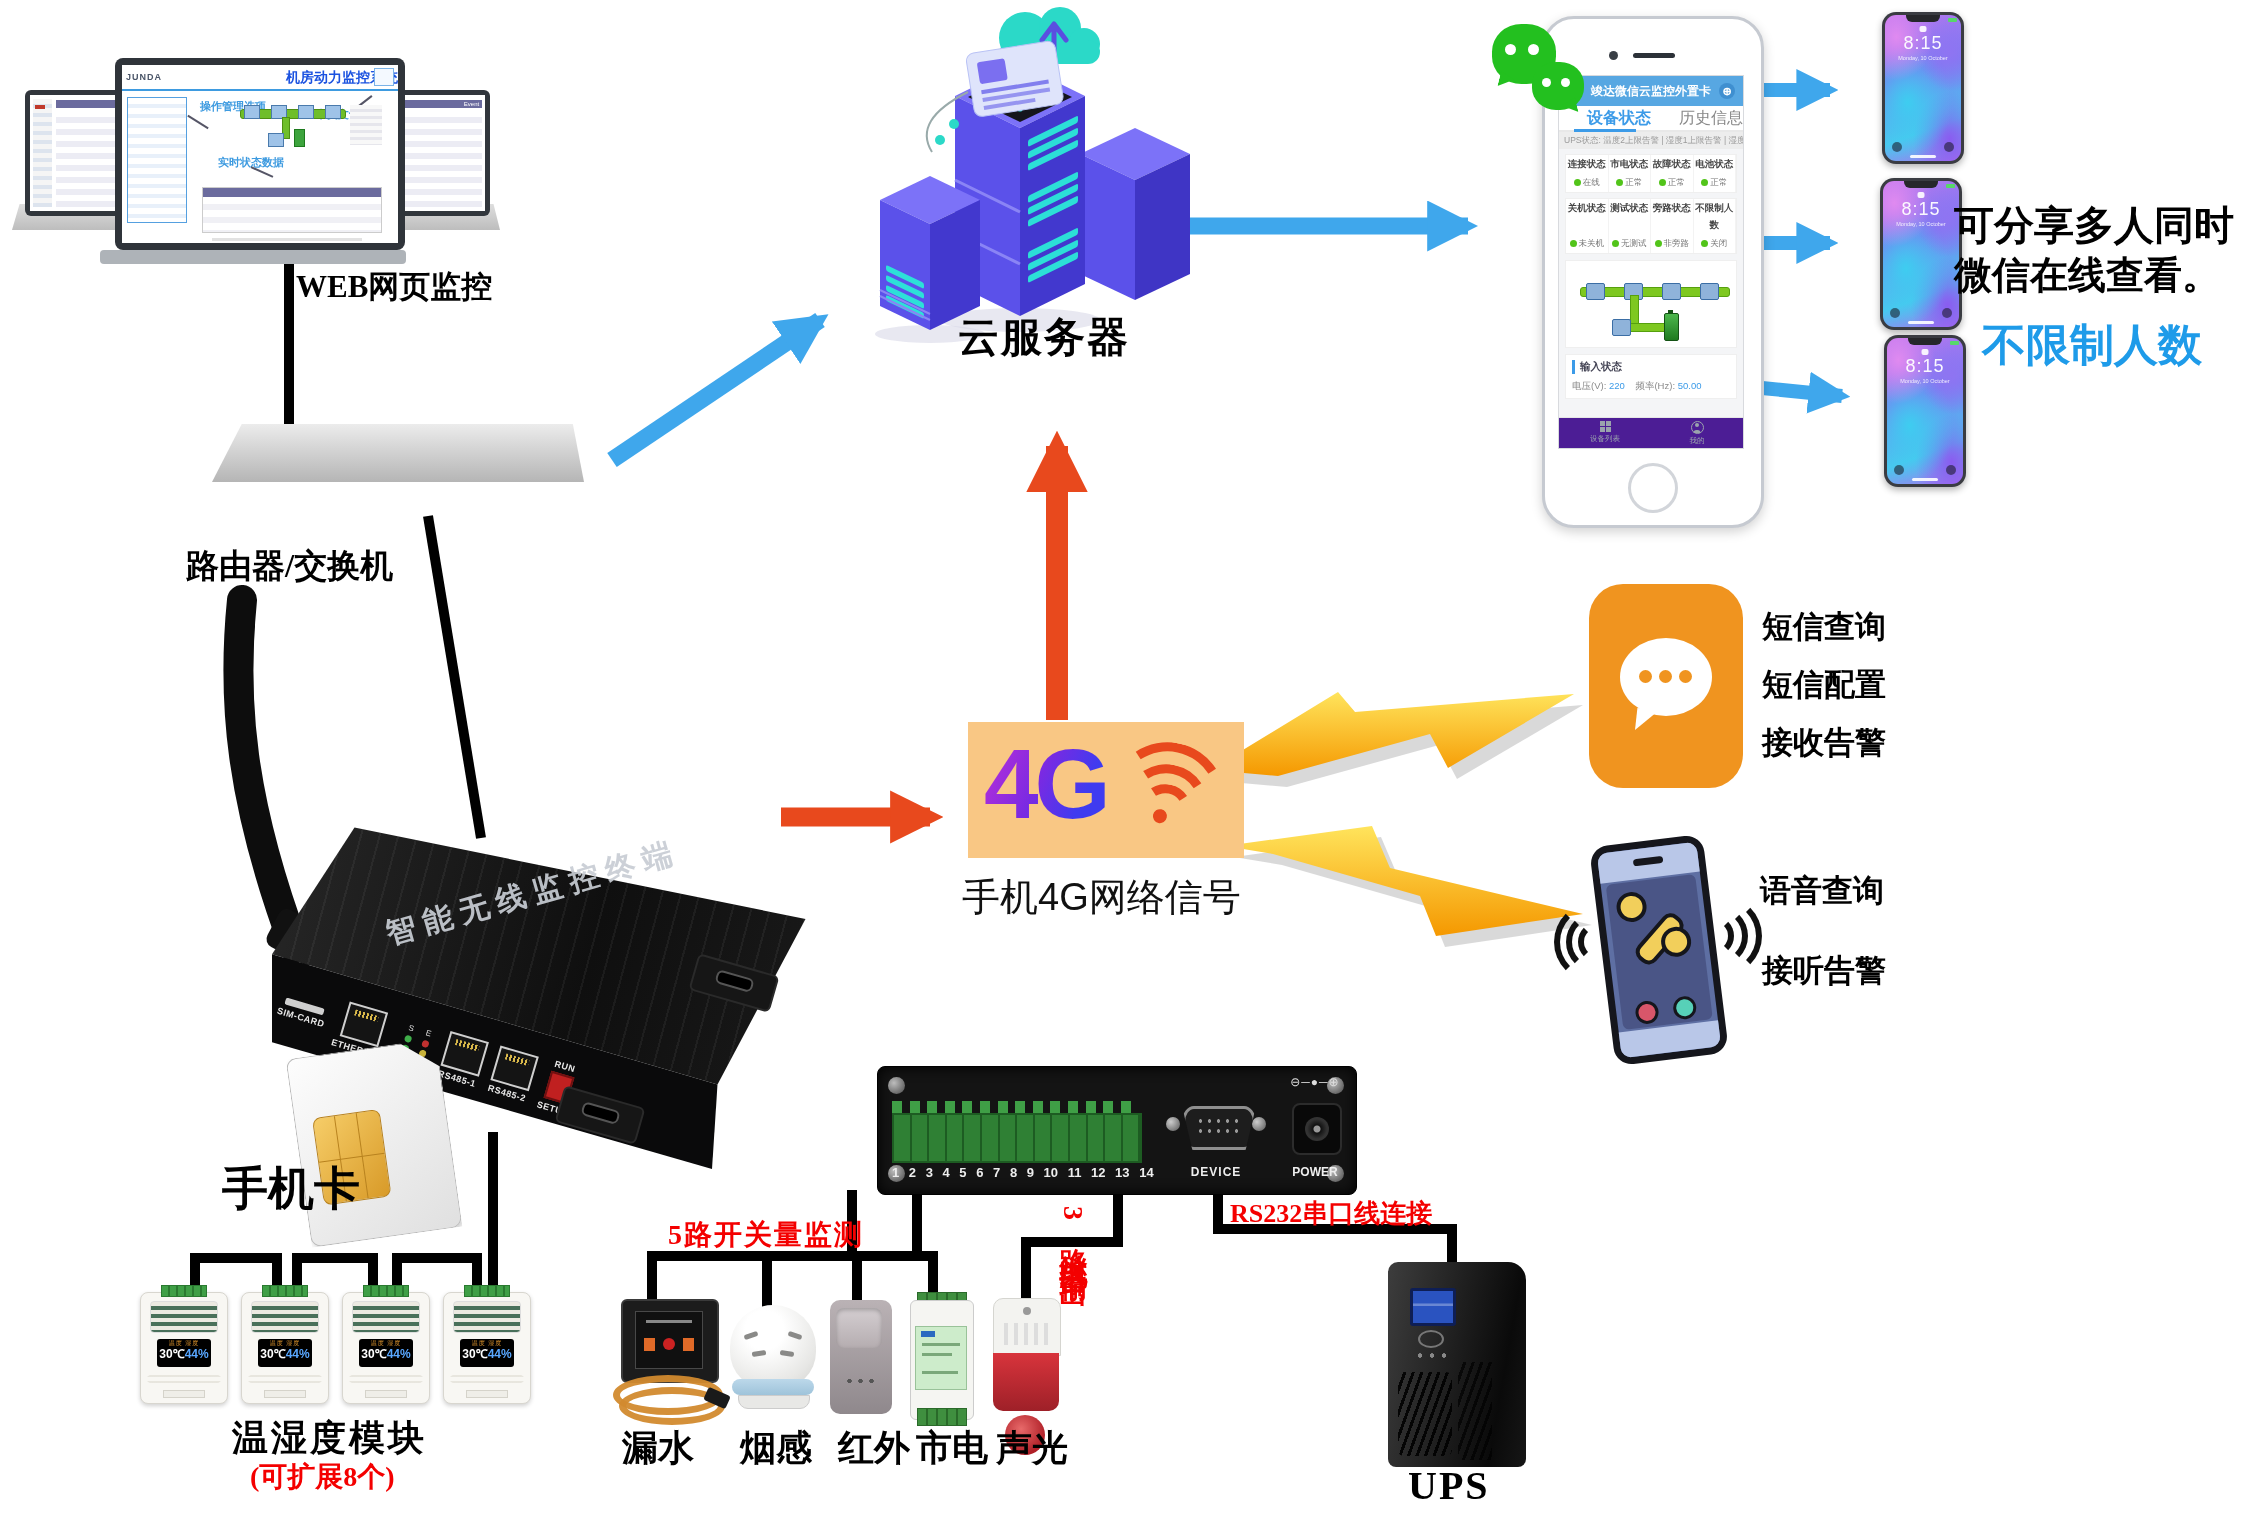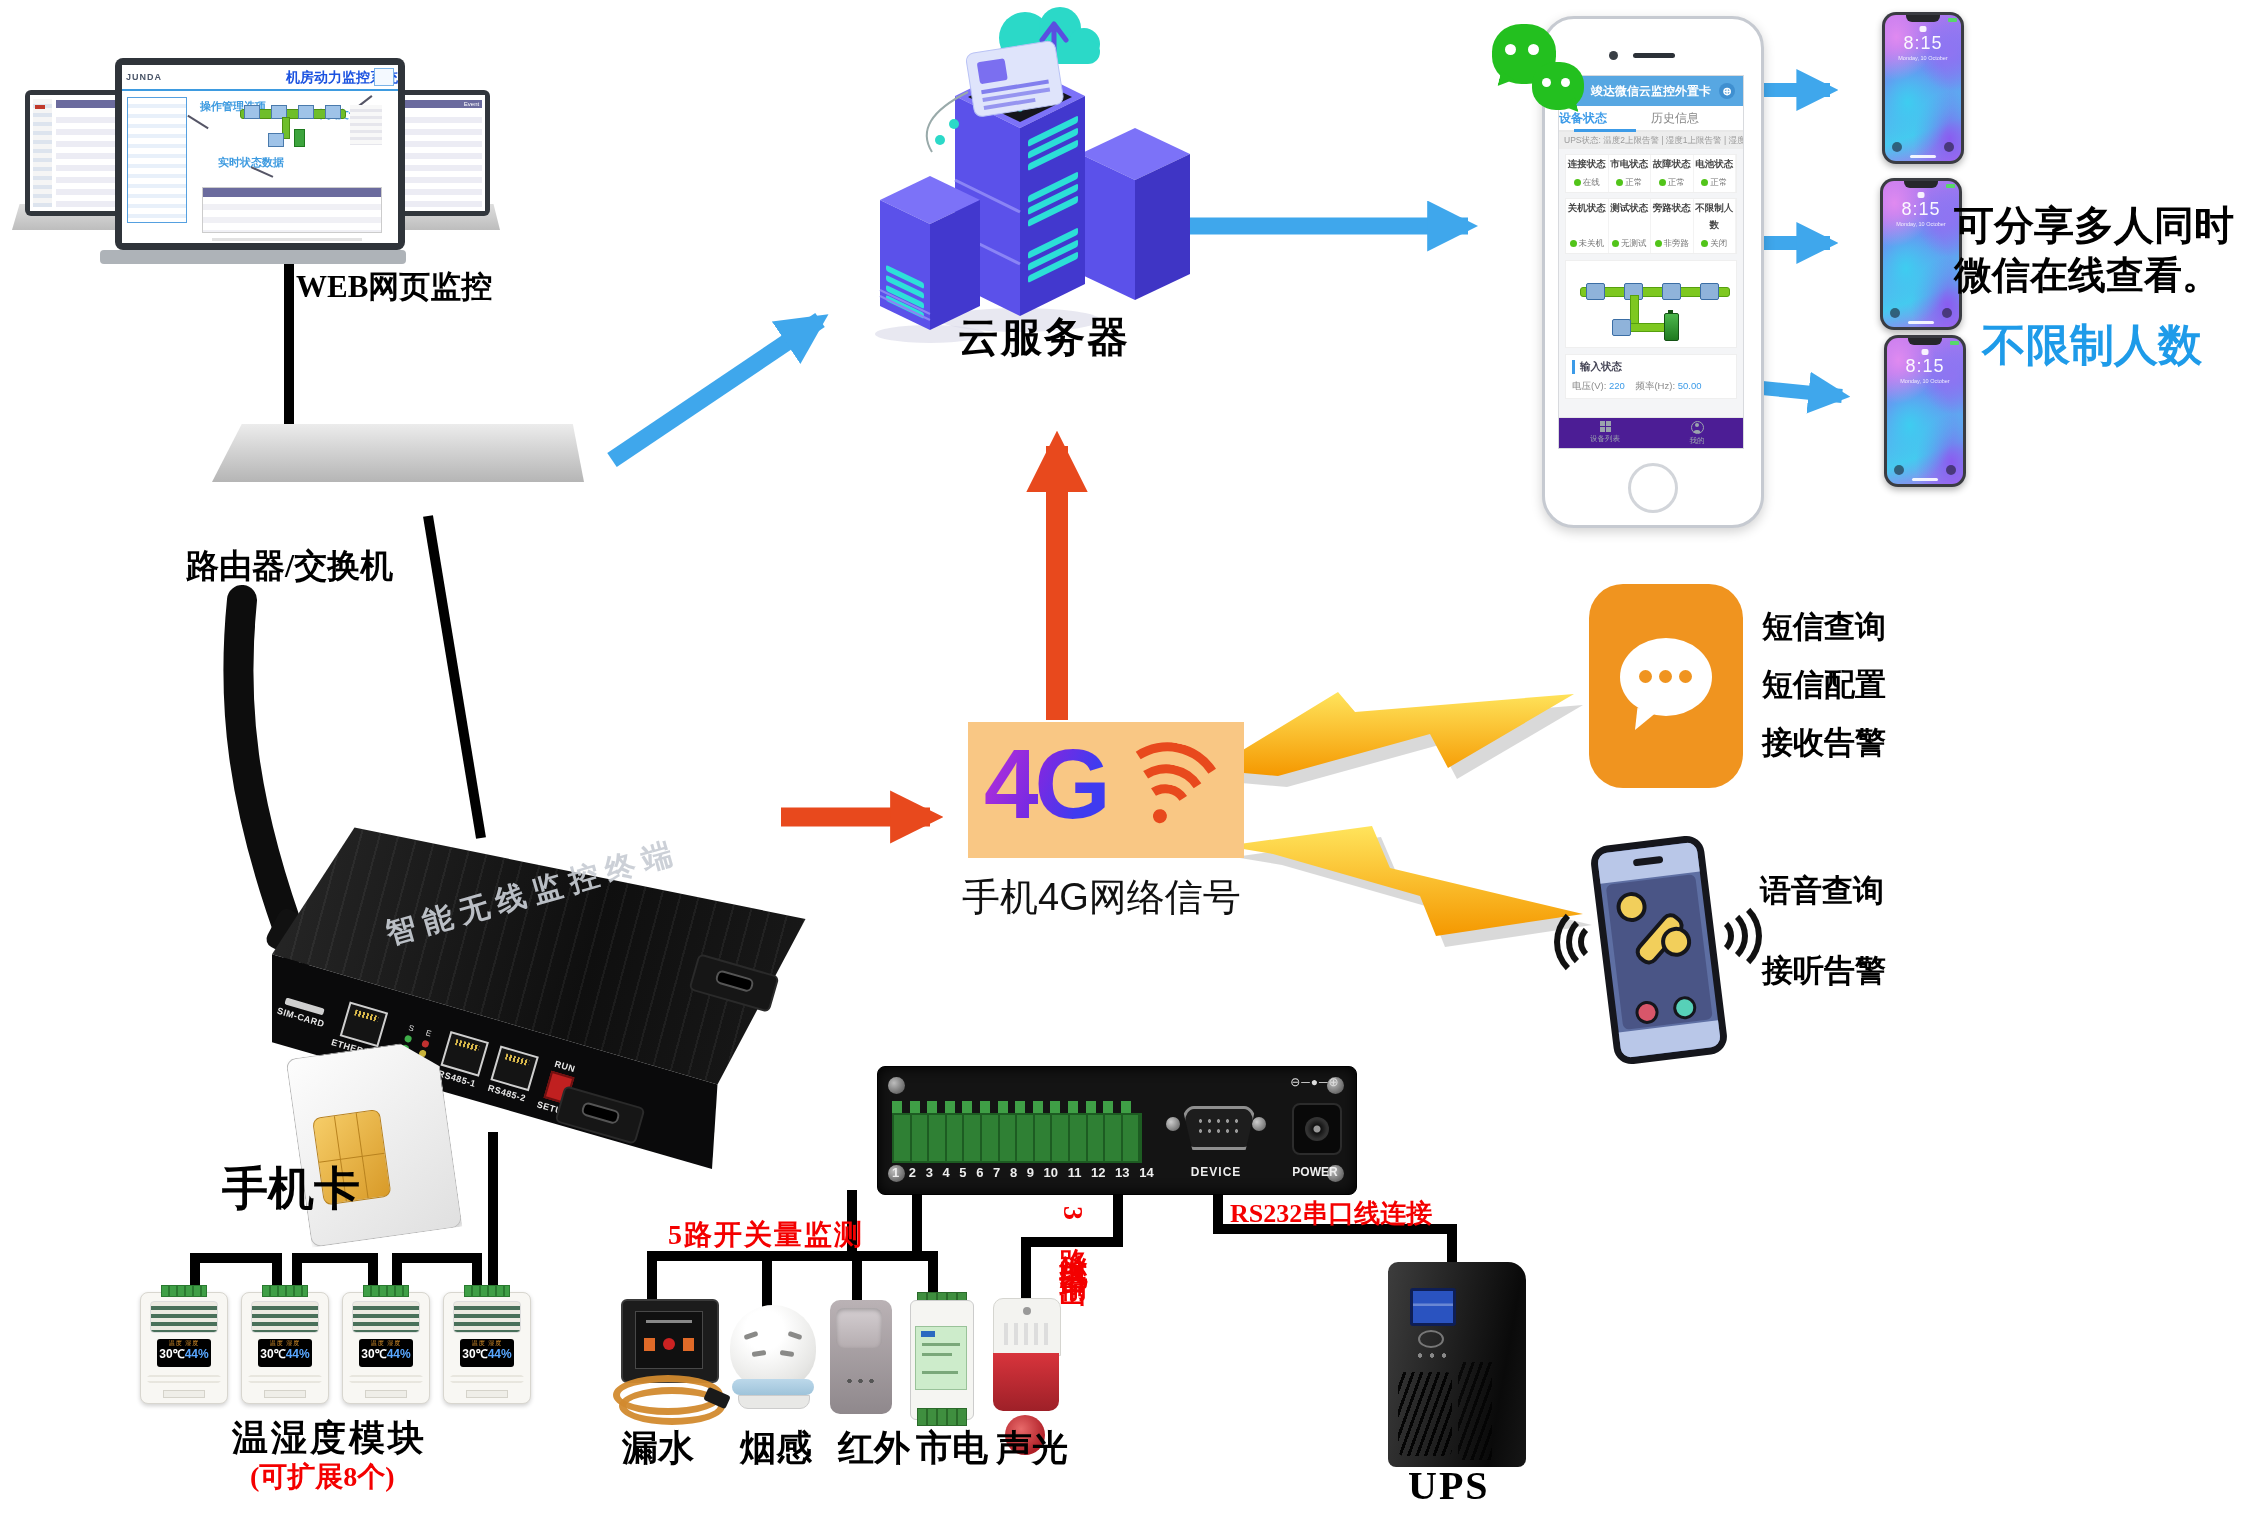--- a/index.html
+++ b/index.html
@@ -232,21 +232,21 @@
   
   #wphone{left:1542px;top:16px;width:216px;height:506px;background:#fff;border:3px solid #c6cad1;border-radius:32px;
           box-shadow:0 4px 12px rgba(0,0,0,.18);z-index:2}
   .pCam{position:absolute;left:64px;top:32px;width:9px;height:9px;border-radius:50%;background:#3a3f46}
   .pSpk{position:absolute;left:88px;top:34px;width:42px;height:5px;background:#2c3138;border-radius:3px}
   .pScr{position:absolute;left:13px;top:56px;width:184px;height:372px;border:1px solid #d8dade;background:#f4f5f7;overflow:hidden}
   .pHome{position:absolute;left:50%;bottom:12px;transform:translateX(-50%);width:44px;height:44px;border:3px solid #d2d5da;border-radius:50%}
   .pTitle{position:relative;height:30px;background:#57A7E2;color:#fff;font-size:12px;font-weight:bold;text-align:center;line-height:30px}
   .pGlobe{position:absolute;right:8px;top:7px;width:16px;height:16px;border-radius:50%;background:#3f8fd0;color:#fff;font-size:11px;line-height:16px;text-align:center}
   .pTabs{height:24px;background:#fff;display:flex;border-bottom:2px solid #e8e8e8}
-  .pTab{flex:1;font-size:12px;text-align:left;line-height:24px}
+  .pTab{flex:1;font-size:16px;text-align:right;line-height:24px}
   .pTabA{color:#3C9BE8;font-weight:bold;position:relative}
   .pTabA:after{content:"";position:absolute;left:16%;right:16%;bottom:-2px;height:3px;background:#3C9BE8}
   .pTabI{color:#888}
   .pStatus{height:17px;background:#ededed;color:#9a9a9a;font-size:8.5px;line-height:17px;padding:0 5px;white-space:nowrap;overflow:hidden}
   .pGrid{margin:5px 6px 0;background:#fff;border:1px solid #efefef}
   .pgRow{display:flex}
   .pgH{flex:1;font-size:9.5px;font-weight:bold;color:#444;text-align:center;line-height:17px;border-right:1px solid #f3f3f3}
   .pgV{flex:1;font-size:8.5px;color:#777;line-height:20px;border-right:1px solid #f3f3f3;display:flex;align-items:center;justify-content:center;gap:2px}
   .gdot{width:7px;height:7px;border-radius:50%;background:#52c41a;flex:none}
   .pDiag{margin:6px 6px 0;background:#fff;height:86px;position:relative;border:1px solid #efefef}

